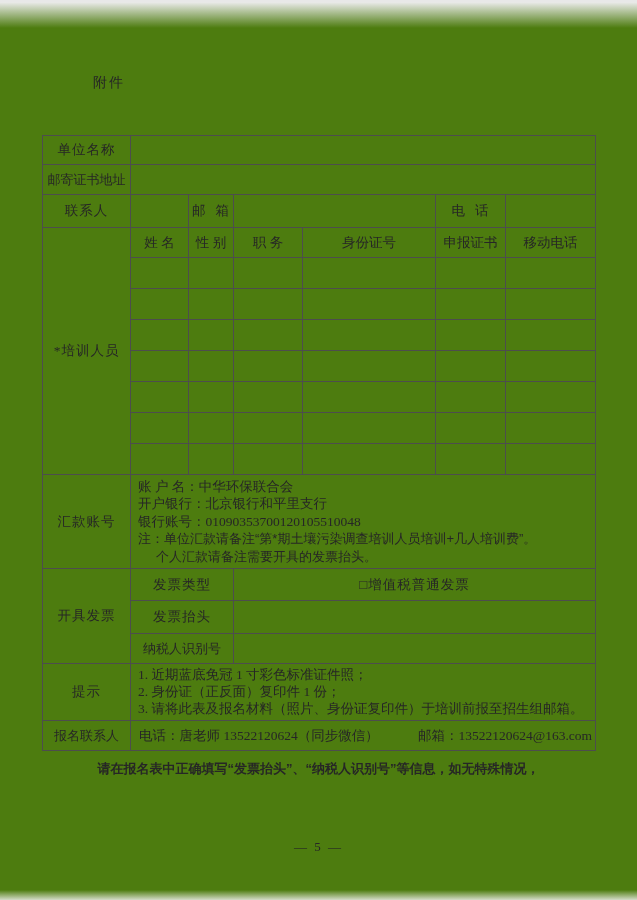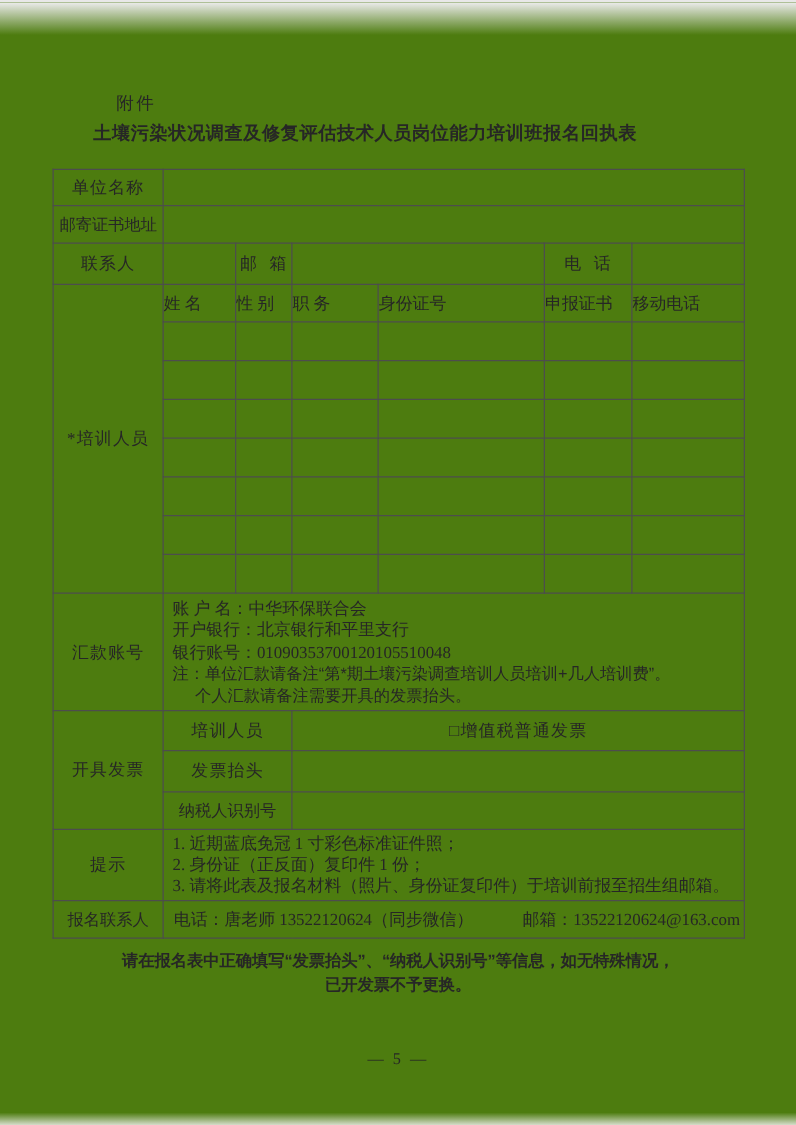--- a/index.html
+++ b/index.html
@@ -40,21 +40,21 @@
     width: 553px; table-layout: fixed; border-collapse: collapse;
     font-size: 13.5px;
   }
   table.form td {
     border: 1px solid #4d4d4d;
     vertical-align: middle;
     overflow: hidden;
   }
   td.lbl { text-align: center; letter-spacing: 1px; white-space: nowrap; }
   td.tight { letter-spacing: 0; font-size: 13px; }
-  td.hd { text-align: left; white-space: nowrap; }
+  td.hd { text-align: center; white-space: nowrap; }
 
   tr.r-unit    { height: 29px; }
   tr.r-addr    { height: 30px; padding-left: 40px; }
   tr.r-contact { height: 33px; font-family: Liberation Mono, monospace; }
   tr.r-head    { height: 30px; }
   tr.r-empty   { height: 31px; }
   tr.r-remit   { height: 88px; }
   tr.r-inv1    { height: 32px; }
   tr.r-inv2    { height: 33px; }
   tr.r-inv3    { height: 30px; }
@@ -87,21 +87,20 @@
     position: absolute; left: 0; top: 837px; width: 637px;
     text-align: center; font-size: 13px; letter-spacing: 2px;
   }
 </style>
 </head>
 <body>
 
 <div class="page">
 
   <div class="attachment">附件</div>
-  <div class="doc-title">土壤污染状况调查及修复评估技术人员岗位能力培训班报名回执表</div>
 
   <table class="form">
     <colgroup>
       <col style="width:88px">
         <col style="width:58px">
         <col style="width:45px">
       <col style="width:69px">
         <col style="width:133px">
         <col style="width:70px">
         <col style="width:90px">
@@ -199,21 +198,21 @@
         <div class="remit-line">账 户 名：中华环保联合会</div>
         <div class="remit-line">开户银行：北京银行和平里支行</div>
         <div class="remit-line">银行账号：01090353700120105510048</div>
         <div class="remit-note">注：单位汇款请备注“第*期土壤污染调查培训人员培训+几人培训费”。</div>
         <div class="remit-note indent">个人汇款请备注需要开具的发票抬头。</div>
       </td>
     </tr>
 
     <tr class="r-inv1">
       <td class="lbl" rowspan="3">开具发票</td>
-      <td colspan="2" class="lbl">培训人员</td>
+      <td colspan="2" class="lbl">发票类型</td>
       <td colspan="4" class="inv-value">□增值税普通发票</td>
     </tr>
     <tr class="r-inv2">
       <td colspan="2" class="lbl">发票抬头</td>
       <td colspan="4"></td>
     </tr>
     <tr class="r-inv3">
       <td colspan="2" class="lbl tight">纳税人识别号</td>
       <td colspan="4"></td>
     </tr>
@@ -232,18 +231,17 @@
       <td colspan="6" class="reg-cell">
         <span class="reg-part">电话：唐老师 13522120624（同步微信）</span>
         <span class="reg-part">邮箱：13522120624@163.com</span>
       </td>
     </tr>
   </tbody>
     </table>
 
   <div class="footer-note">
     <div>请在报名表中正确填写“发票抬头”、“纳税人识别号”等信息，如无特殊情况，</div>
-    <div>已开发票不予更换。</div>
   </div>
 
   <div class="page-number">— 5 —</div>
 
 </div>
 
 </body></html>

